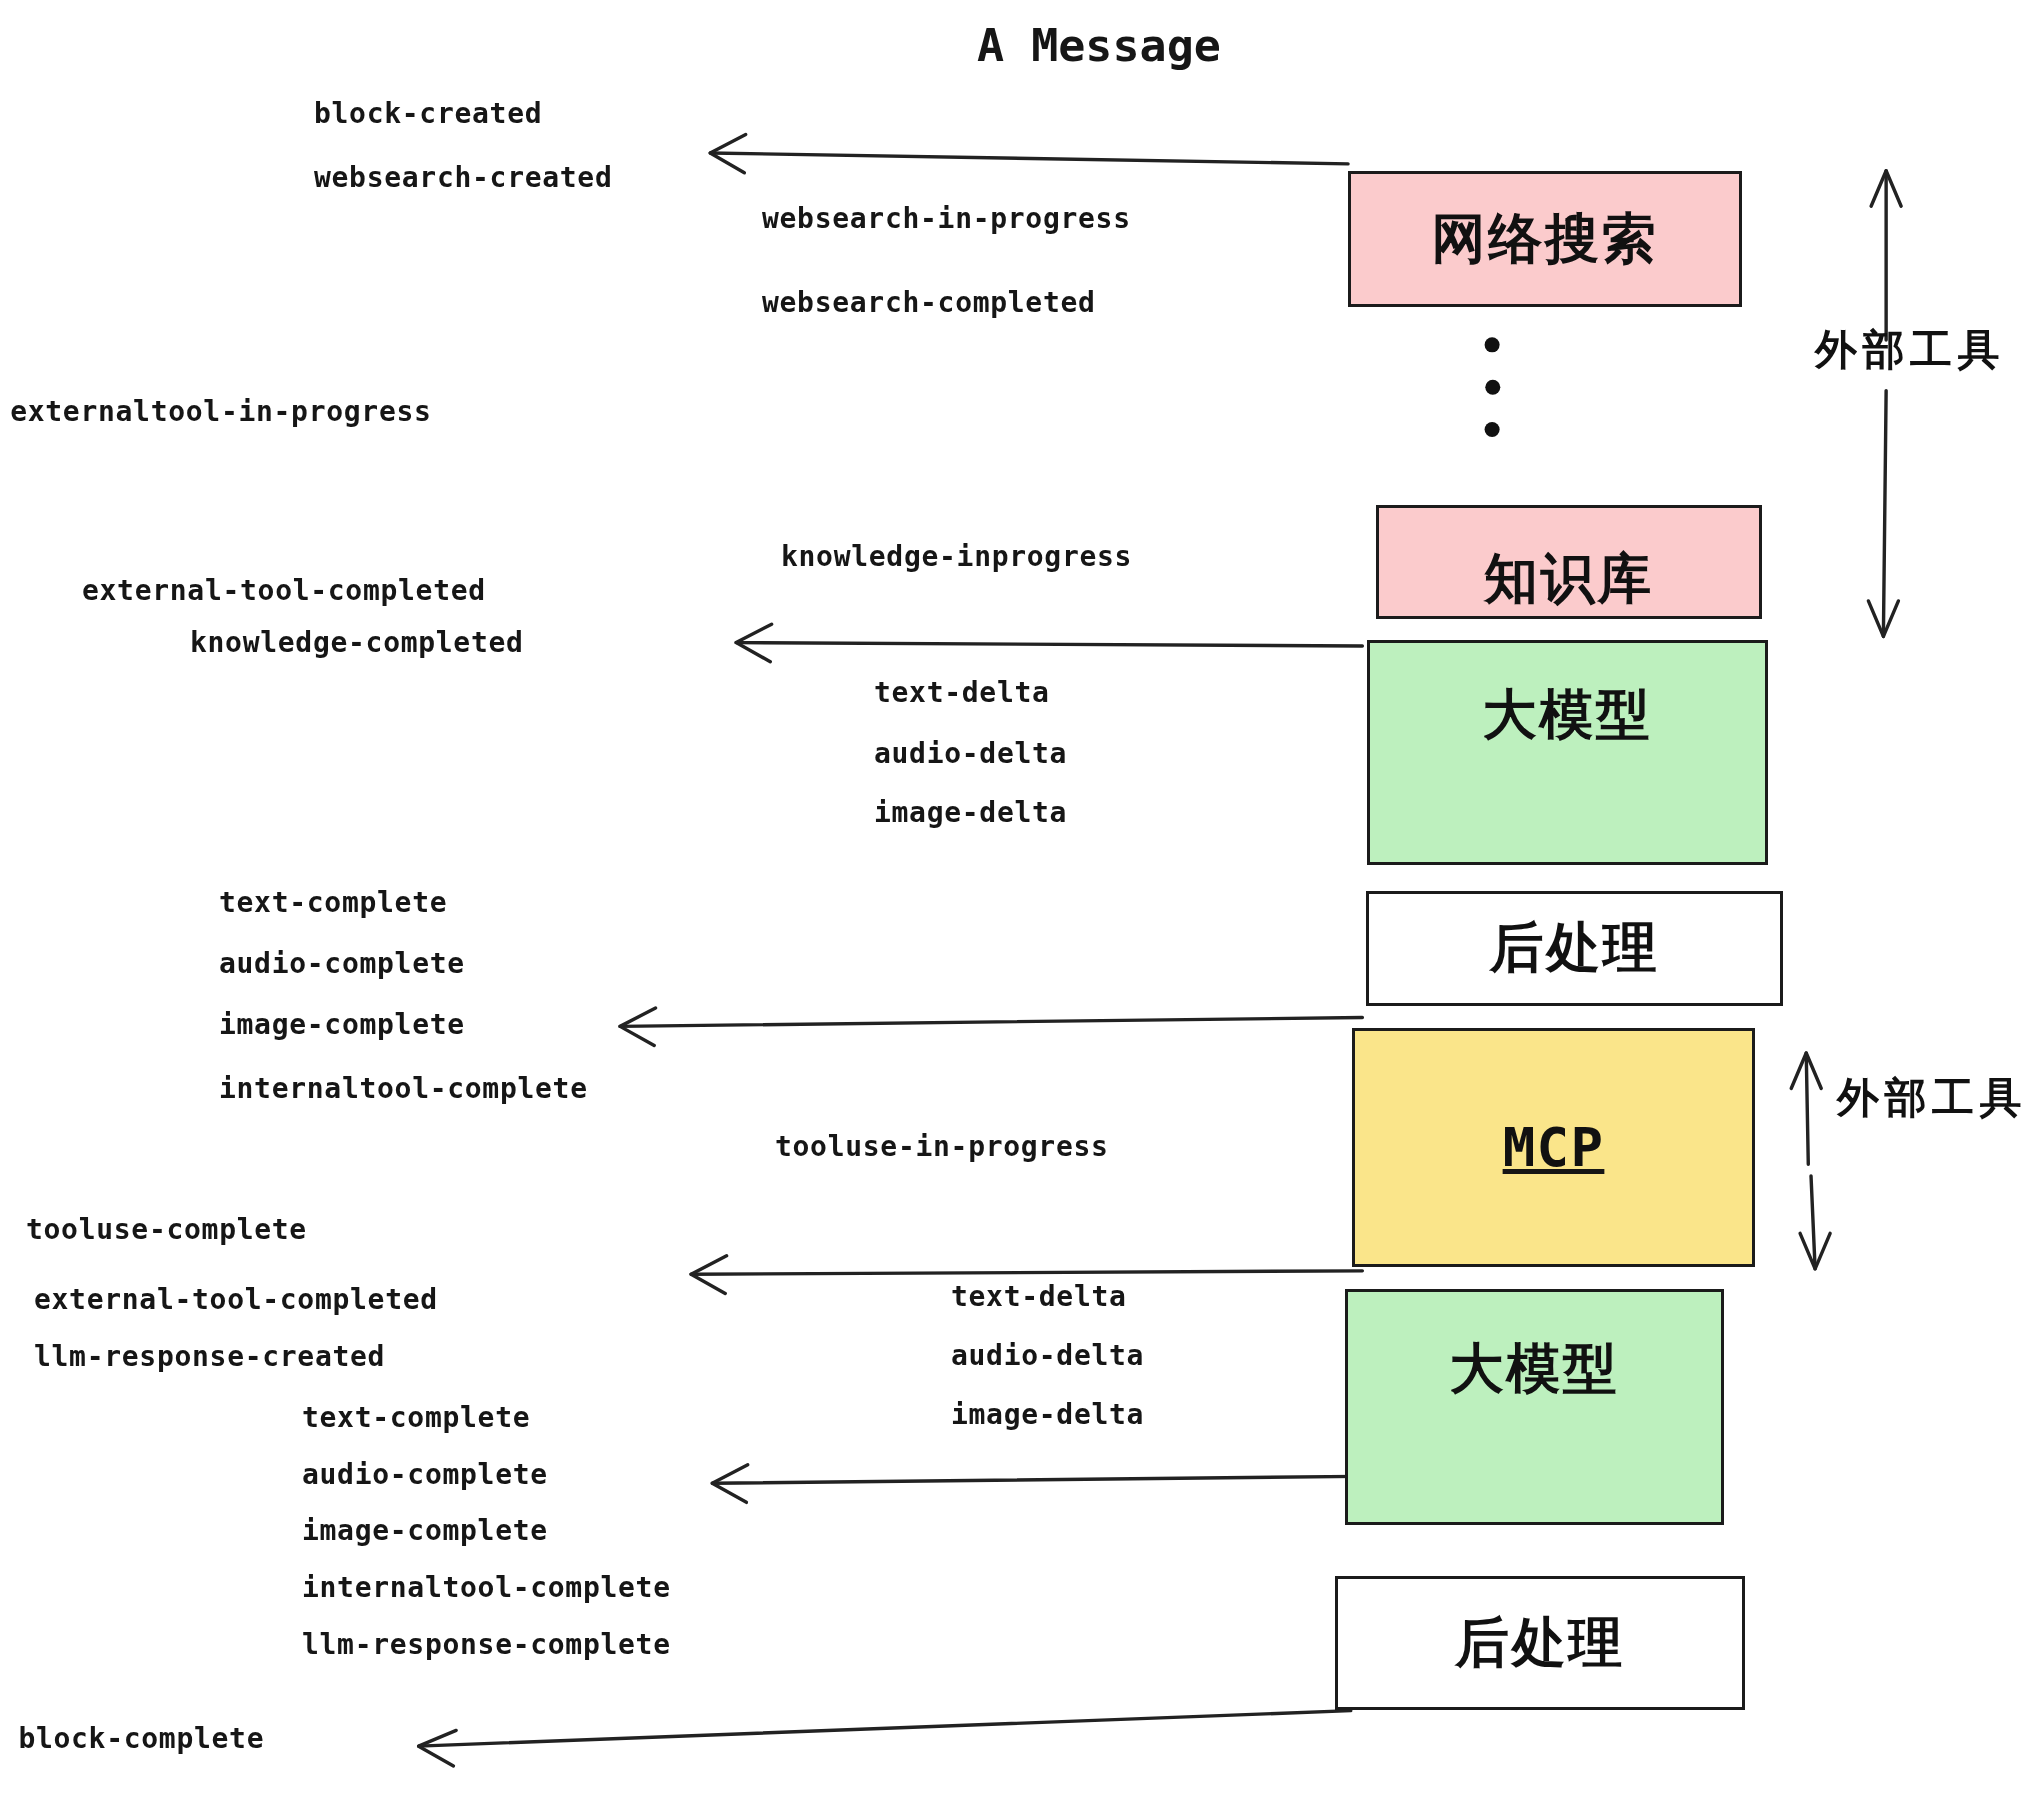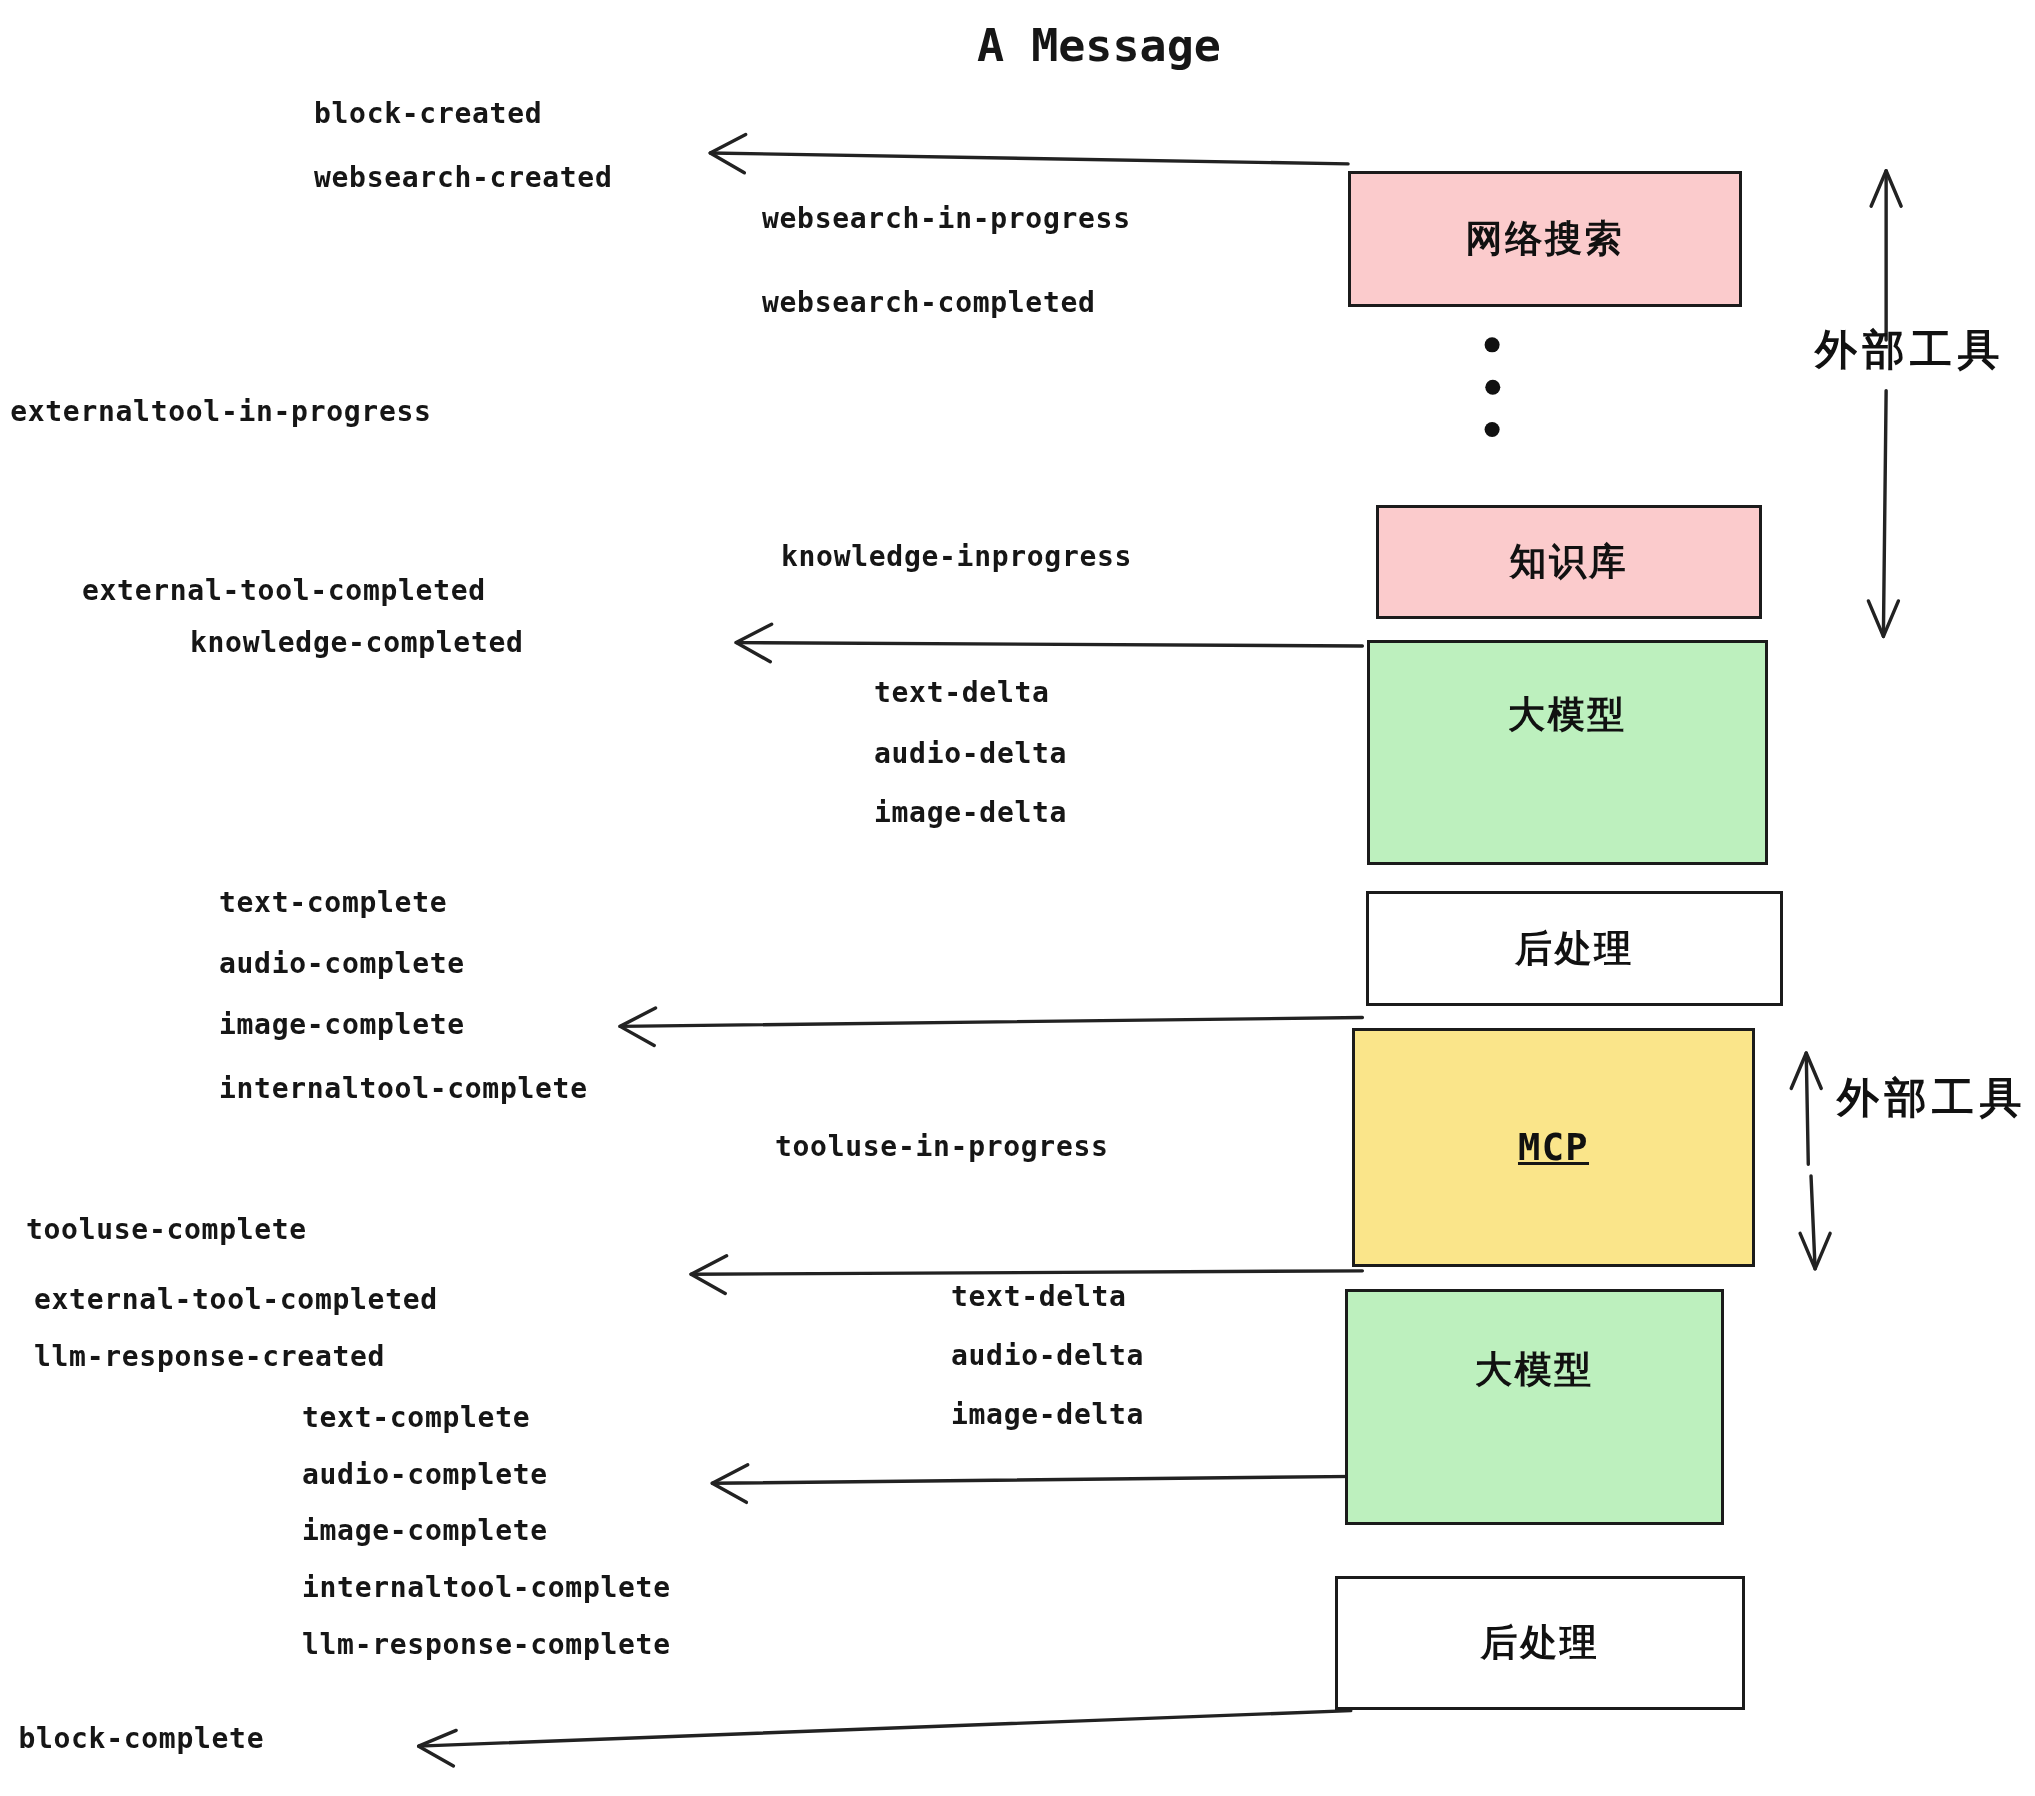--- a/index.html
+++ b/index.html
@@ -3,21 +3,21 @@
 <meta charset="utf-8">
 <style>
   html,body{margin:0;padding:0;background:#ffffff;}
   .canvas{position:relative;width:2035px;height:1796px;background:#ffffff;overflow:hidden;
           font-family:"DejaVu Sans Mono","Liberation Mono",monospace;color:#161616;}
   .evt{position:absolute;font-size:28px;font-weight:bold;line-height:1.1;white-space:nowrap;
        letter-spacing:0.7px;color:#161616;}
   .title{position:absolute;font-size:45px;font-weight:bold;white-space:nowrap;}
   .box{position:absolute;border:3.4px solid #1b1b1b;display:flex;align-items:center;justify-content:center;
        box-sizing:border-box;}
-  .box .lbl{font-family:"DejaVu Sans","Liberation Sans",sans-serif;font-weight:600;font-size:37px;
+  .box .lbl{font-family:"DejaVu Sans","Liberation Sans",sans-serif;font-weight:600;font-size:54px;
             letter-spacing:2.7px;color:#111;}
   .box .lbl.mono{font-family:"DejaVu Sans Mono","Liberation Mono",monospace;font-weight:bold;letter-spacing:1.4px;}
   .green-shift{padding-bottom:75px;}
   .ann{position:absolute;font-family:Liberation Mono, monospace;font-weight:600;
        font-size:42px;letter-spacing:5.5px;white-space:nowrap;color:#111;}
   svg.overlay{position:absolute;left:0;top:0;width:2035px;height:1796px;pointer-events:none;}
   svg.overlay path{fill:none;stroke:#222222;stroke-width:5;stroke-linecap:round;stroke-linejoin:round;}
   svg.overlay circle{fill:#111111;stroke:none;}
 </style>
 </head>
@@ -81,21 +81,21 @@
         <circle cx="2185" cy="629" r="11"></circle>
     </g>
   </svg>
 
   <div class="title" style="left:977px;top:19px;position:absolute;">A Message</div>
 
   <div class="box" style="left:1348px;top:171px;width:394px;height:136px;background:#fbcbcc;">
     <span class="lbl">网络搜索</span>
   </div>
 
-  <div class="box" style="left:1376px;top:505px;width:386px;height:114px;background:#fbcbcc;">
+  <div class="box" style="left:1376px;top:505px;width:386px;height:114px;background:#fbcbcc;align-items:flex-end;">
     <span class="lbl">知识库</span>
   </div>
 
   <div class="box green-shift" style="left:1367px;top:640px;width:401px;height:225px;background:#bdf0be;">
     <span class="lbl">大模型</span>
   </div>
 
   <div class="box" style="left:1366px;top:891px;width:417px;height:115px;background:#ffffff;">
     <span class="lbl">后处理</span>
   </div>

